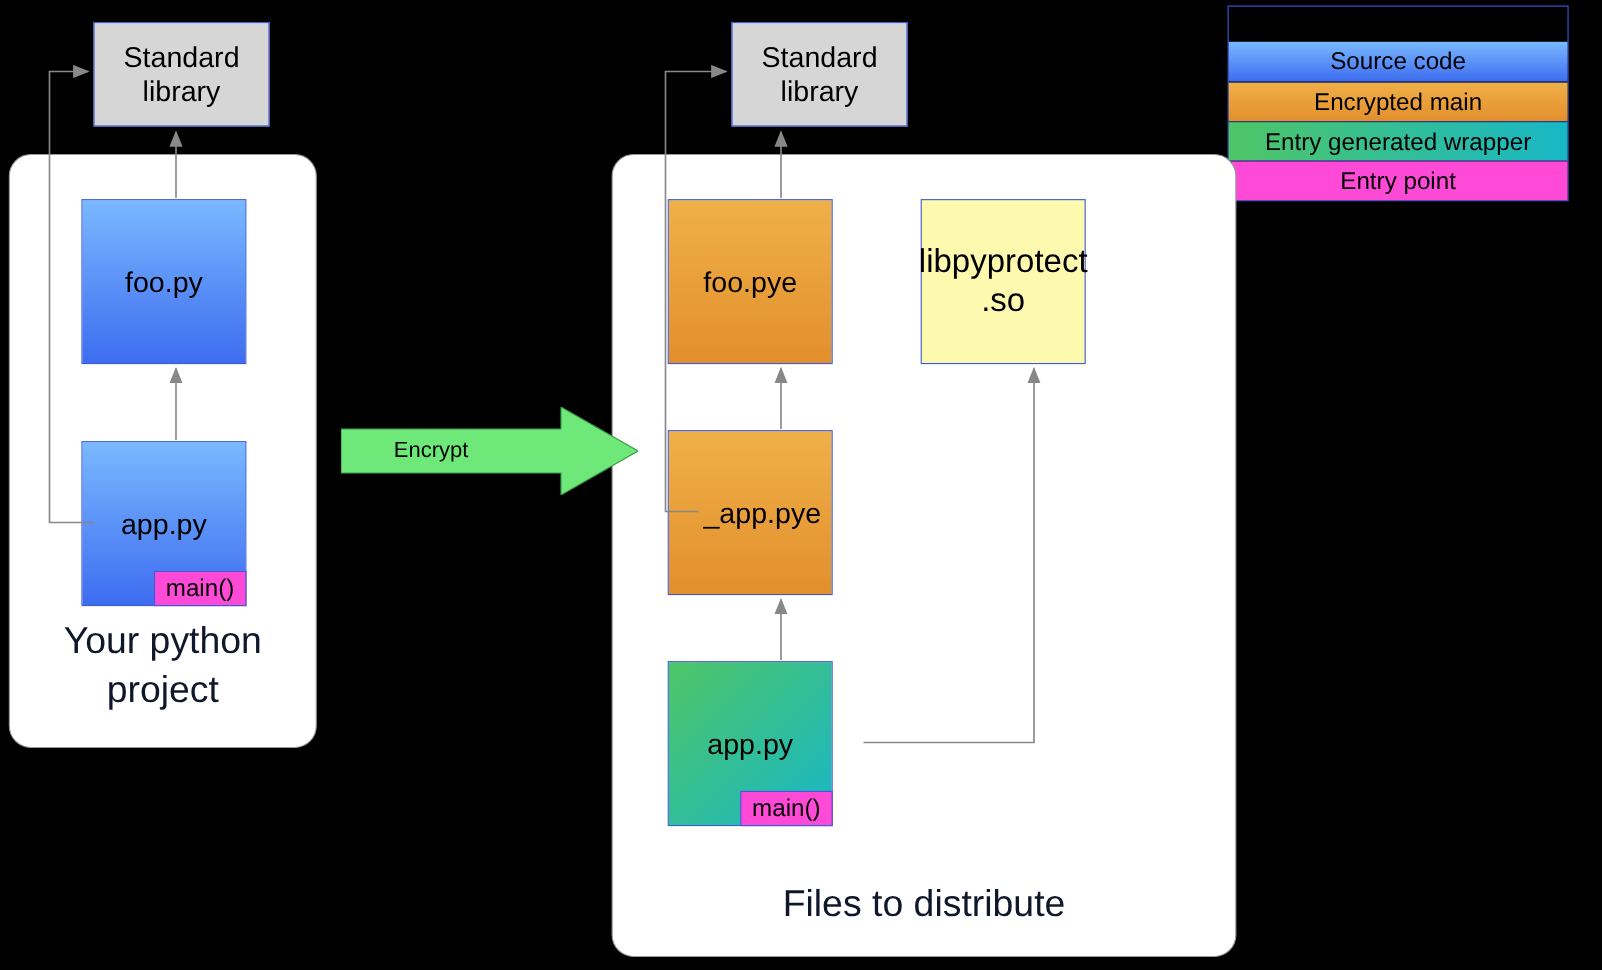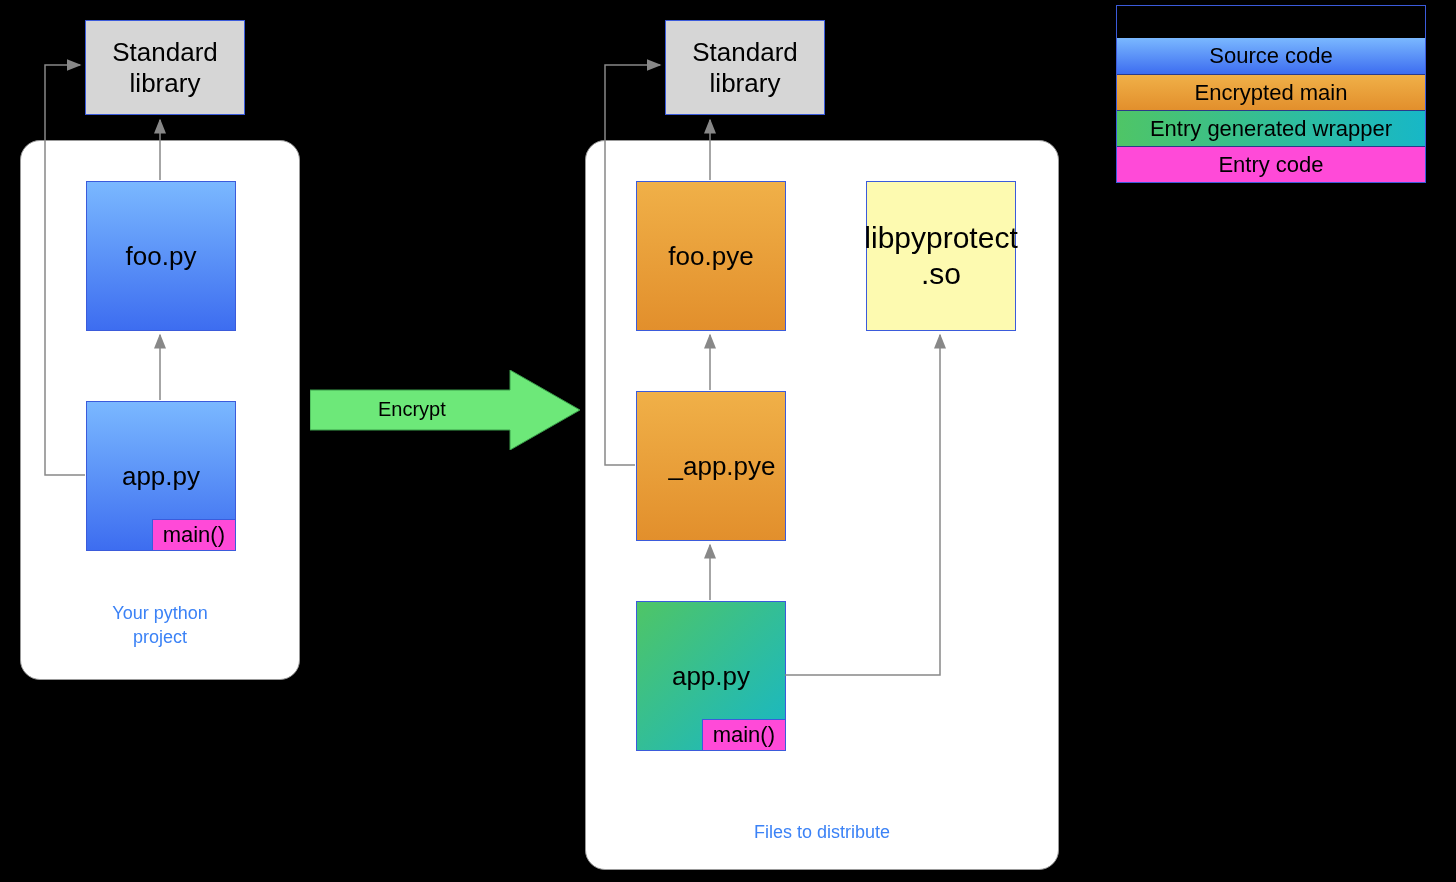--- a/index.html
+++ b/index.html
@@ -10,32 +10,32 @@
       height: 882px;
       position: relative;
     }
     .container {
       position: absolute;
       border: 1px solid #999;
       border-radius: 20px;
       background: #fff;
     }
     .container-left {
-      left: 20px; top: 140px;
+      left: 8px; top: 140px;
       width: 280px; height: 540px; padding-left: 10px;
     }
     .container-right {
-      left: 585px; top: 140px;
-      width: 474px; height: 730px;
+      left: 556px; top: 140px;
+      width: 568px; height: 730px;
     }
     .caption {
       position: absolute;
       text-align: center;
-      color: #3b82f6;
-      font-size: 18px;
+      color: #0f172a;
+      font-size: 34px;
       line-height: 1.3;
     }
     .box {
       position: absolute;
       border: 1px solid #3b5bdb;
       display: flex;
       align-items: center;
       justify-content: center;
       text-align: center;
       font-size: 26px;
@@ -73,21 +73,21 @@
       margin-top: 32px;
     }
     .big-arrow {
       position: absolute;
       left: 310px; top: 370px;
       width: 270px; height: 80px;
     }
     .big-arrow svg { width: 100%; height: 100%; }
     .big-arrow-label {
       position: absolute;
-      left: 68px; top: 28px;
+      left: 48px; top: 28px;
       font-size: 20px;
       color: #000;
     }
     .legend {
       position: absolute;
       right: 30px; top: 5px;
       width: 310px;
       border: 1px solid #3b5bdb;
     }
     .legend-row {
@@ -106,21 +106,21 @@
     .lg-entry { background: #ff4ad8; }
     svg.conn { position: absolute; overflow: visible; pointer-events: none; }
   </style>
 </head>
 <body>
 
 <div class="legend">
   <div class="legend-row lg-source">Source code</div>
   <div class="legend-row lg-encrypted">Encrypted main</div>
   <div class="legend-row lg-wrapper">Entry generated wrapper</div>
-  <div class="legend-row lg-entry">Entry code</div>
+  <div class="legend-row lg-entry">Entry point</div>
 </div>
 
 <div class="box box-stdlib" style="left:85px; top:20px;">Standard<br>library</div>
 
 <div class="container container-left">
   <div class="box box-source" style="left:65px; top:40px;">foo.py</div>
   <div class="box box-source" style="left:65px; top:260px;">
     <span>app.py</span>
     <div class="entry-badge" style="right:-1px; bottom:-1px;">main()</div>
   </div>

